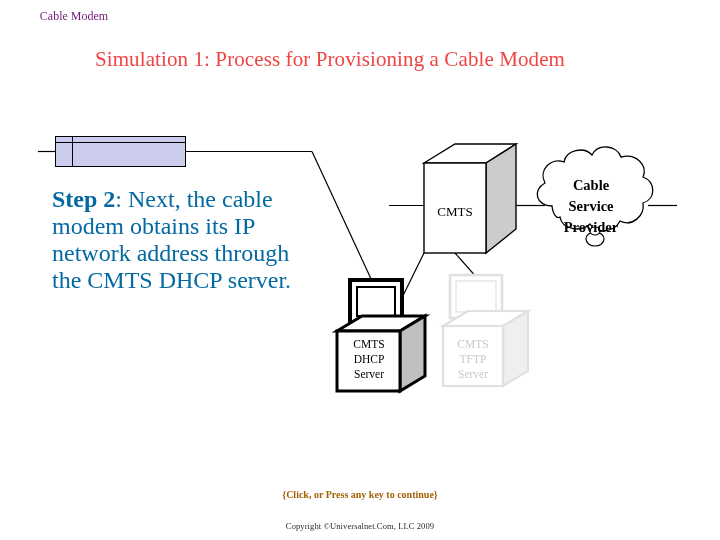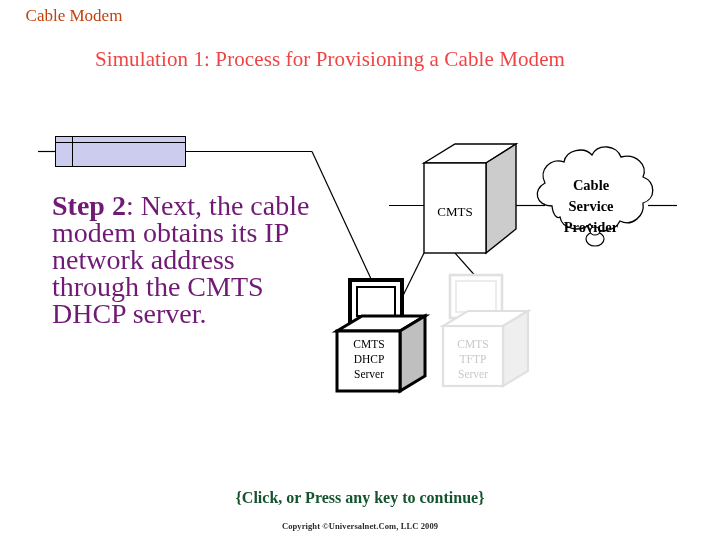--- a/index.html
+++ b/index.html
@@ -63,56 +63,56 @@
     width: 100%;
     height: 1px;
     background: #000000;
   }
   .cm-label {
     position: absolute;
     left: 20px;
     top: 8px;
     width: 108px;
     text-align: center;
-    font-size: 17px;
+    font-size: 12px;
     line-height: 16px;
-    color: #c2410c;
+    color: #701a75;
   }
 
   
   .step-text {
     position: absolute;
     left: 52px;
-    top: 192px;
+    top: 186px;
     width: 268px;
-    font-size: 28px;
+    font-size: 24px;
     line-height: 27px;
-    color: #701a75;
+    color: #0369a1;
   }
   .step-text b { font-weight: bold; }
 
   
   .continue-note {
     position: absolute;
     left: 0;
     top: 489px;
     width: 720px;
     text-align: center;
-    font-size: 16px;
+    font-size: 10px;
     font-weight: bold;
-    color: #14532d;
+    color: #a16207;
   }
   .copyright-note {
     position: absolute;
     left: 0;
     top: 521px;
     width: 720px;
     text-align: center;
     font-size: 8.5px;
-    font-weight: bold;
+    font-weight: normal;
     color: #2b2b2b;
     letter-spacing: 0.1px;
   }
 
   
   #diagram {
     position: absolute;
     left: 0; top: 0;
     width: 720px;
     height: 540px;

